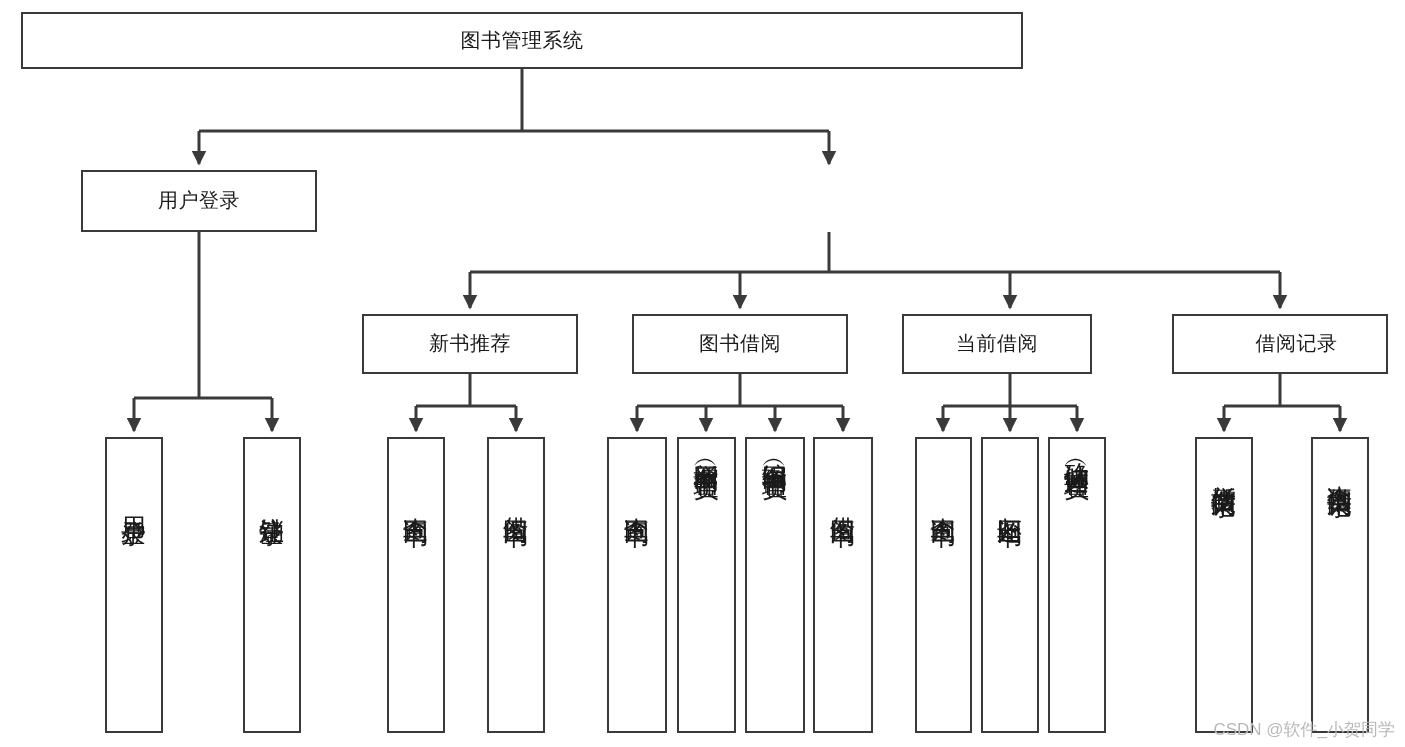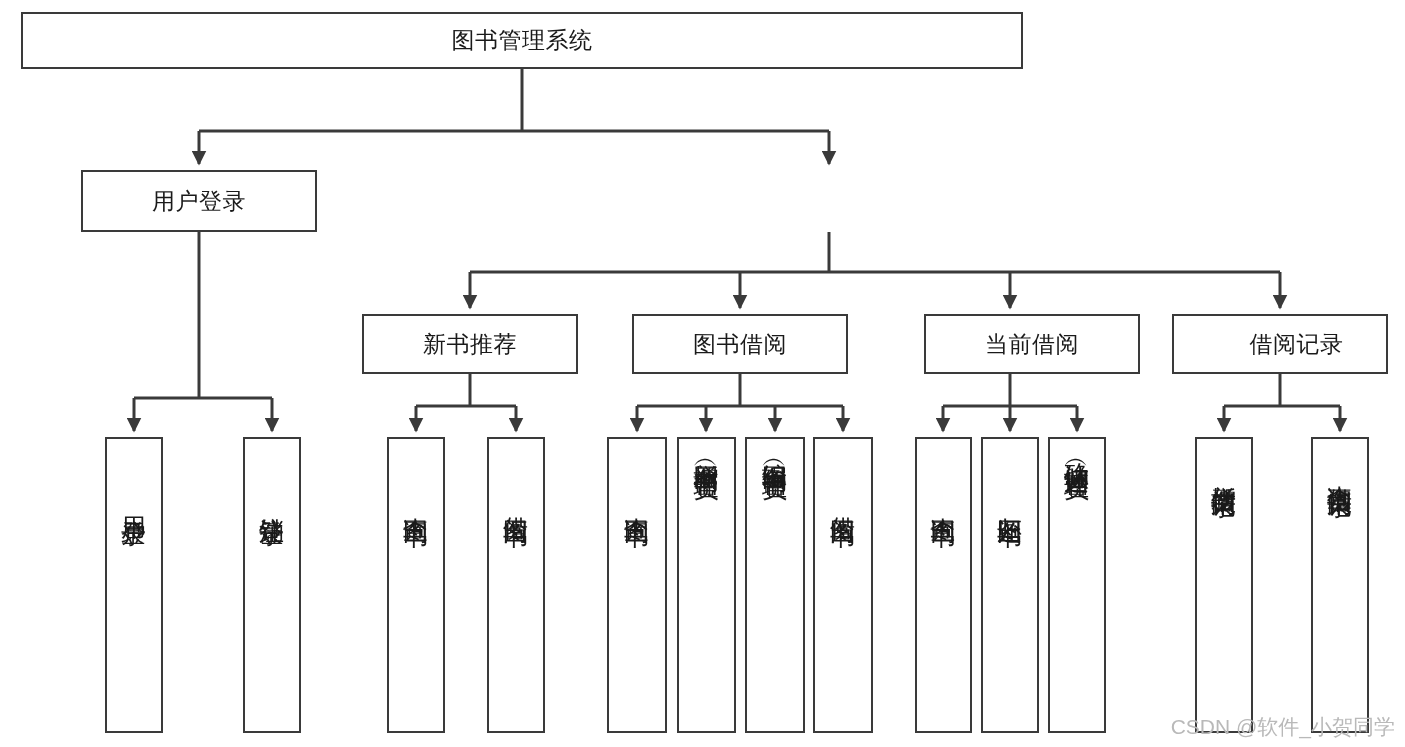--- a/index.html
+++ b/index.html
@@ -38,21 +38,21 @@
     z-index: 2;
   }
   .node .label {
     display: block;
     text-align: center;
     line-height: 1.06;
     letter-spacing: 0.5px;
   }
   
   .node.h .label {
-    font-size: 23px;
+    font-size: 20px;
     white-space: nowrap;
   }
   
   .node.v {
     align-items: flex-start;
     padding-top: 6px;
   }
   .node.v .label {
     writing-mode: vertical-rl;
     text-orientation: upright;
@@ -61,21 +61,21 @@
     letter-spacing: 2px;
     white-space: nowrap;
   }
   .node.v.tall .label {
     font-size: 25px;
   }
   #watermark {
     position: absolute;
     right: 10px;
     bottom: 6px;
-    font-size: 21px;
+    font-size: 17px;
     color: #b9b9b9;
     white-space: nowrap;
     z-index: 5;
   }
 </style>
 </head>
 <body>
 
 <div id="canvas">
 
@@ -136,21 +136,21 @@
   <div class="node h" style="left:81px; top:170px; width:236px; height:62px;">
     <span class="label">用户登录</span>
   </div>
 
   <div class="node h" style="left:632px; top:314px; width:216px; height:60px;">
     <span class="label">图书借阅</span>
   </div>
   <div class="node h" style="left:362px; top:314px; width:216px; height:60px;">
     <span class="label">新书推荐</span>
   </div>
-  <div class="node h" style="left:924px; top:314px; width:216px; height:60px;">
+  <div class="node h" style="left:902px; top:314px; width:190px; height:60px;">
     <span class="label">当前借阅</span>
   </div>
   <div class="node h" style="left:1172px; top:314px; width:216px; height:60px;padding-left:33px;">
     <span class="label">借阅记录</span>
   </div>
 
   <div class="node v" style="left:105px; top:437px; width:58px; height:296px; padding-top:58px;">
     <span class="label">用户登录</span>
   </div>
   <div class="node v" style="left:243px; top:437px; width:58px; height:296px; padding-top:58px;">

